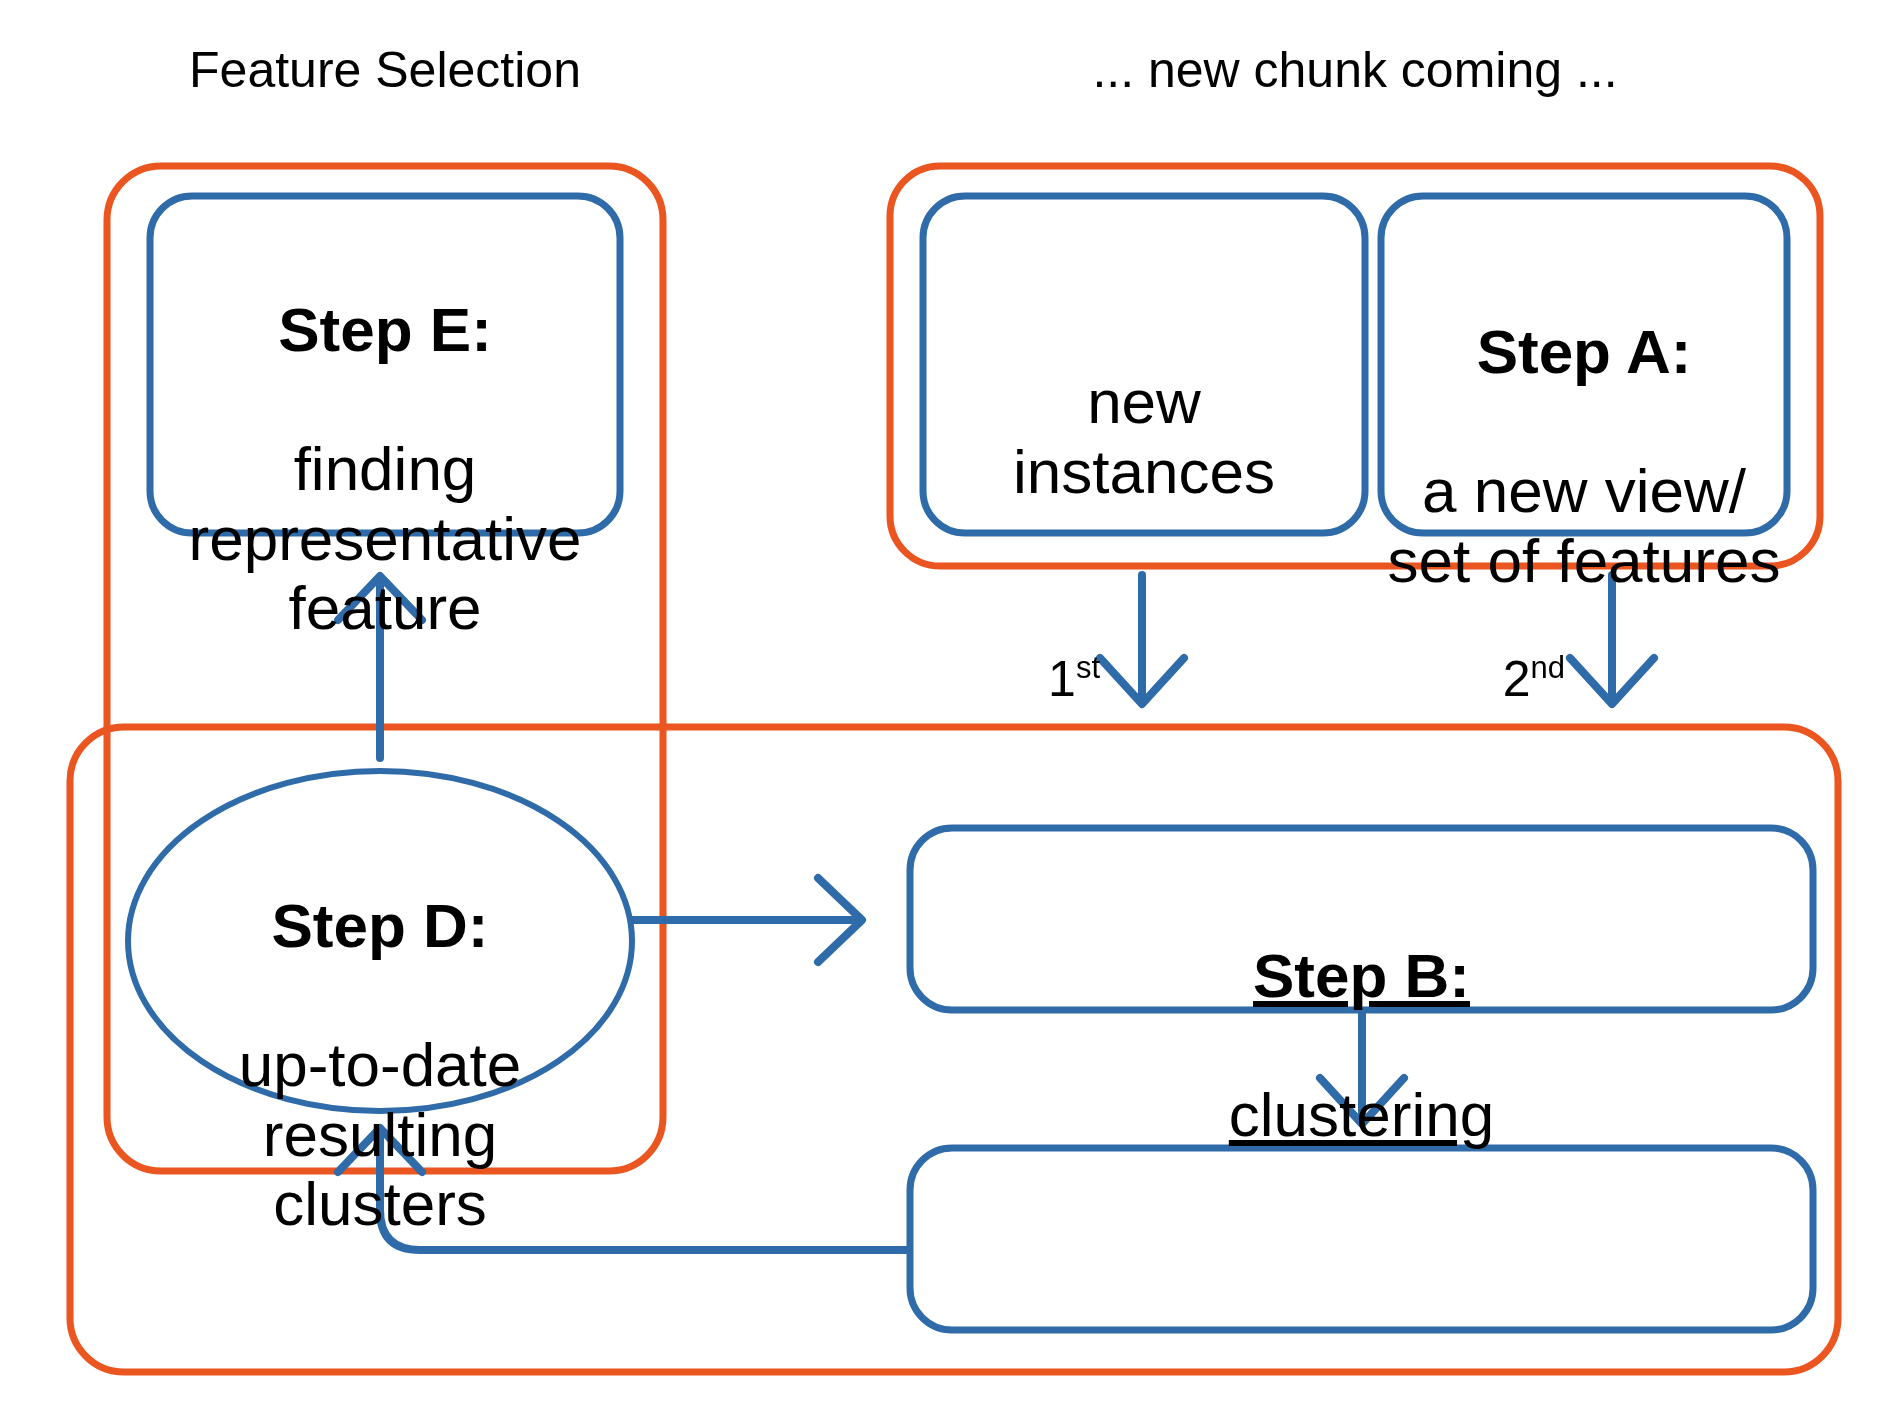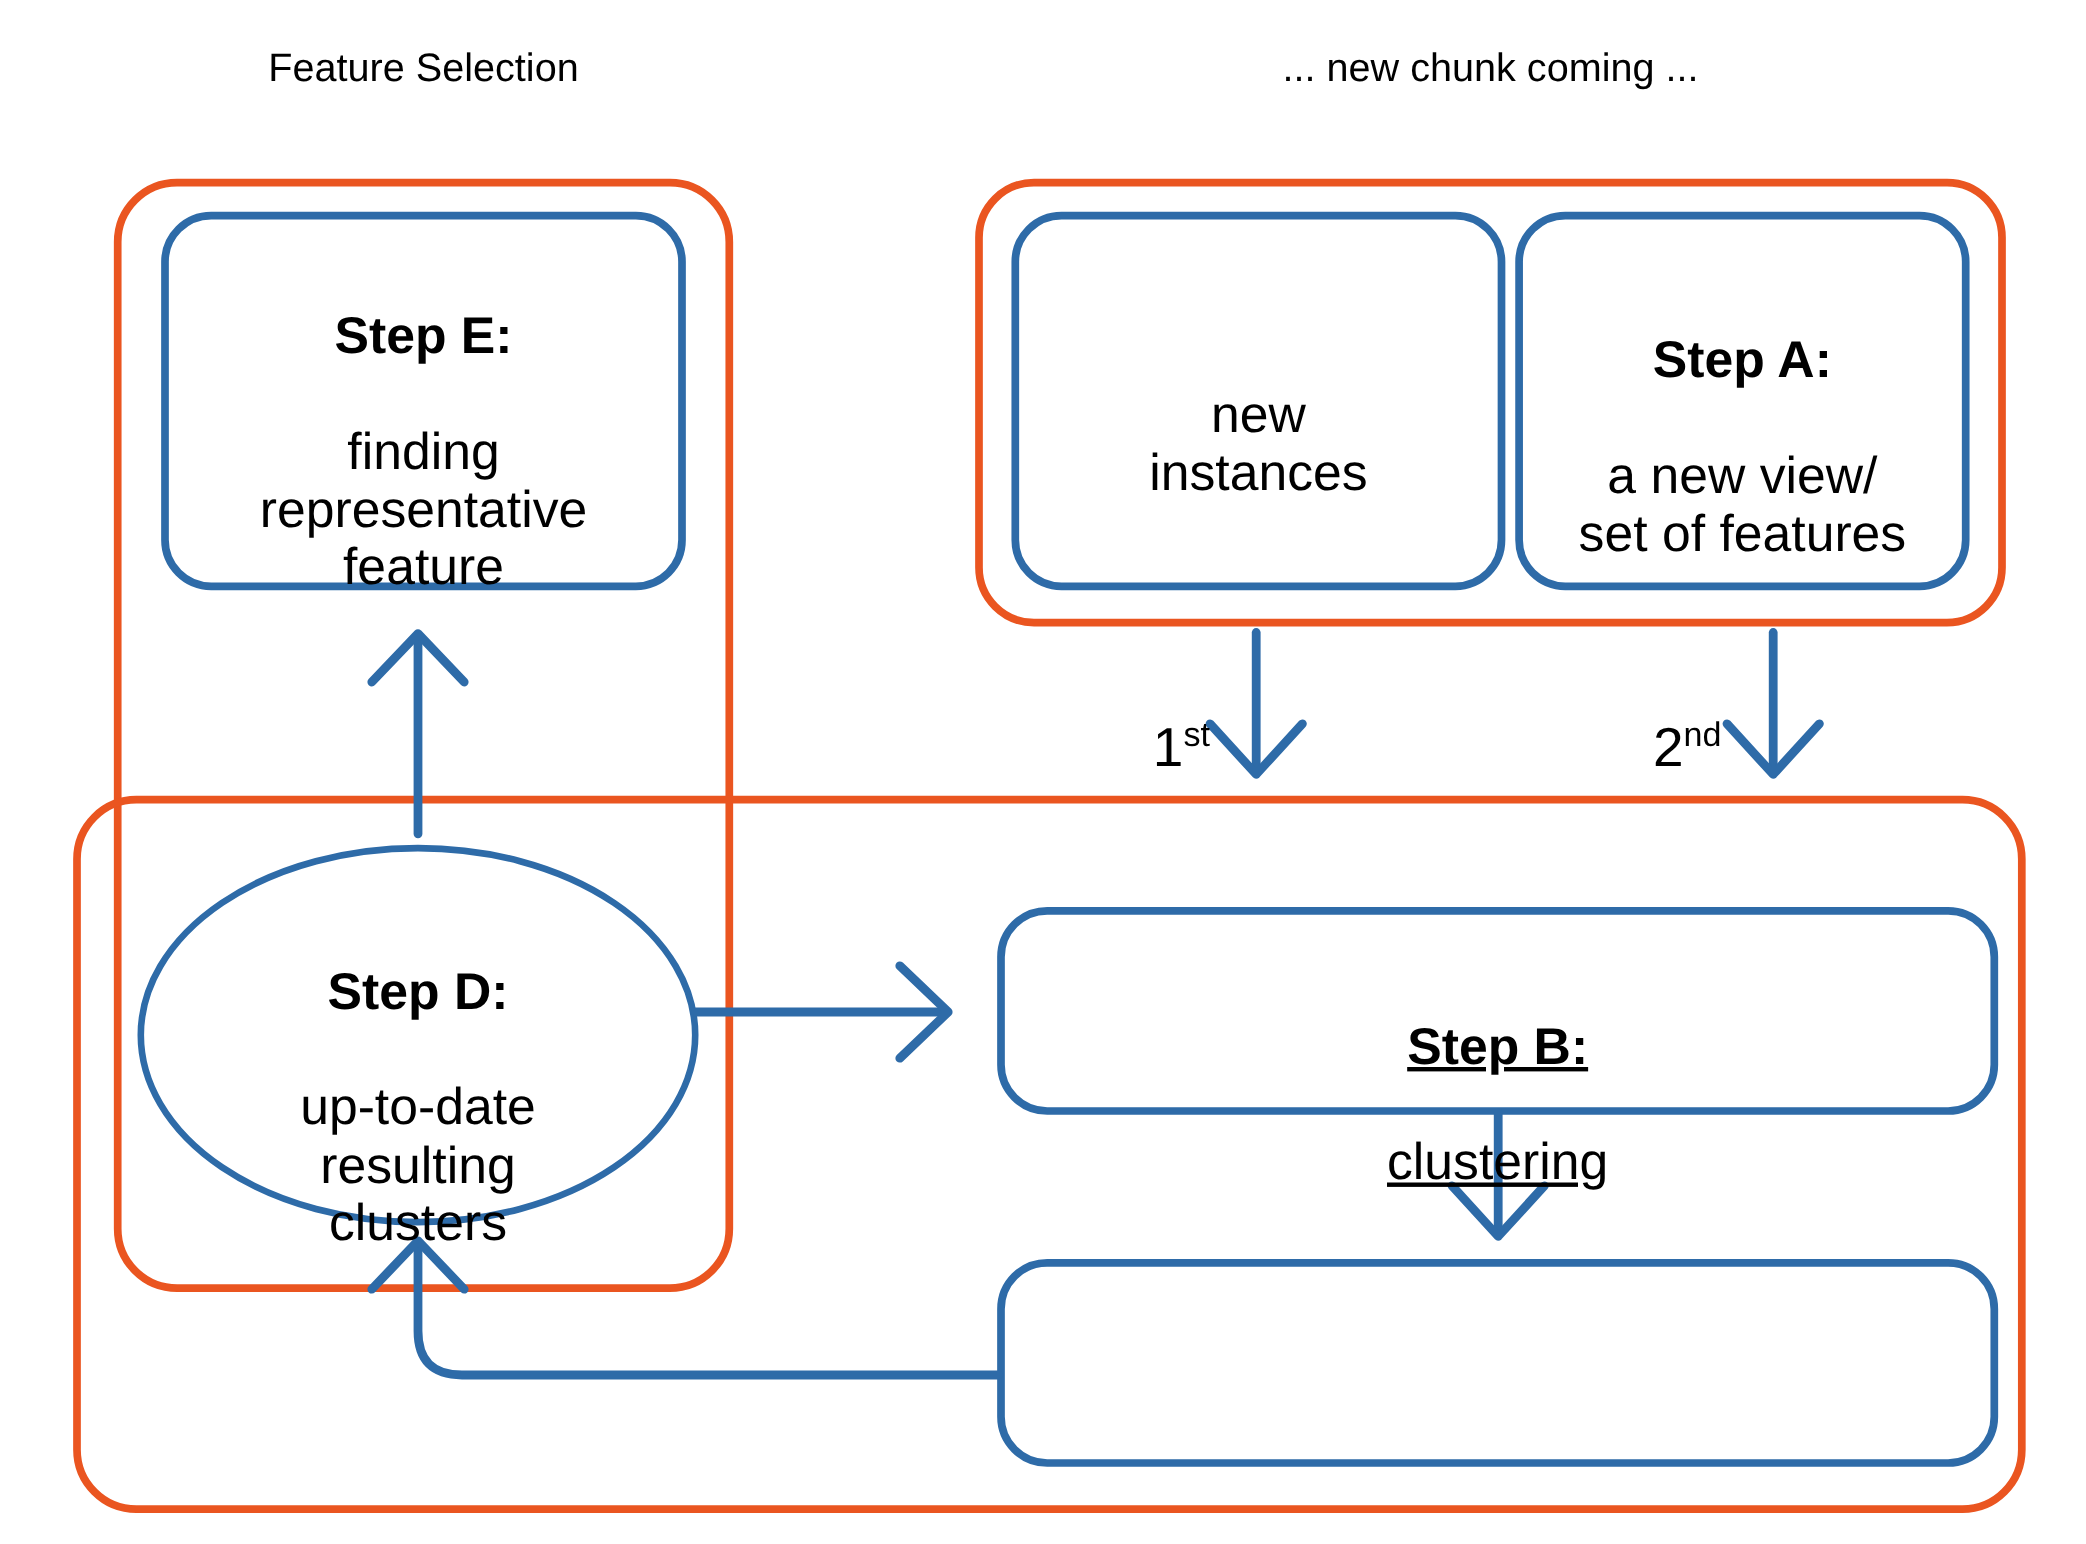--- a/index.html
+++ b/index.html
@@ -58,26 +58,26 @@
   .label-text {
     position: absolute;
     color: #000000;
     font-family: "Liberation Sans", sans-serif;
     text-align: center;
     line-height: 1.12;
     white-space: pre-line;
     user-select: none;
   }
   .section-heading {
-    font-size: 36px;
+    font-size: 50px;
     font-weight: 400;
     letter-spacing: 0px;
   }
   .node-label {
-    font-size: 47px;
+    font-size: 62px;
     font-weight: 400;
   }
   .node-label .node-title {
     font-weight: 700;
     display: block;
   }
   .ordinal-label {
     font-size: 50px;
     font-weight: 400;
   }

